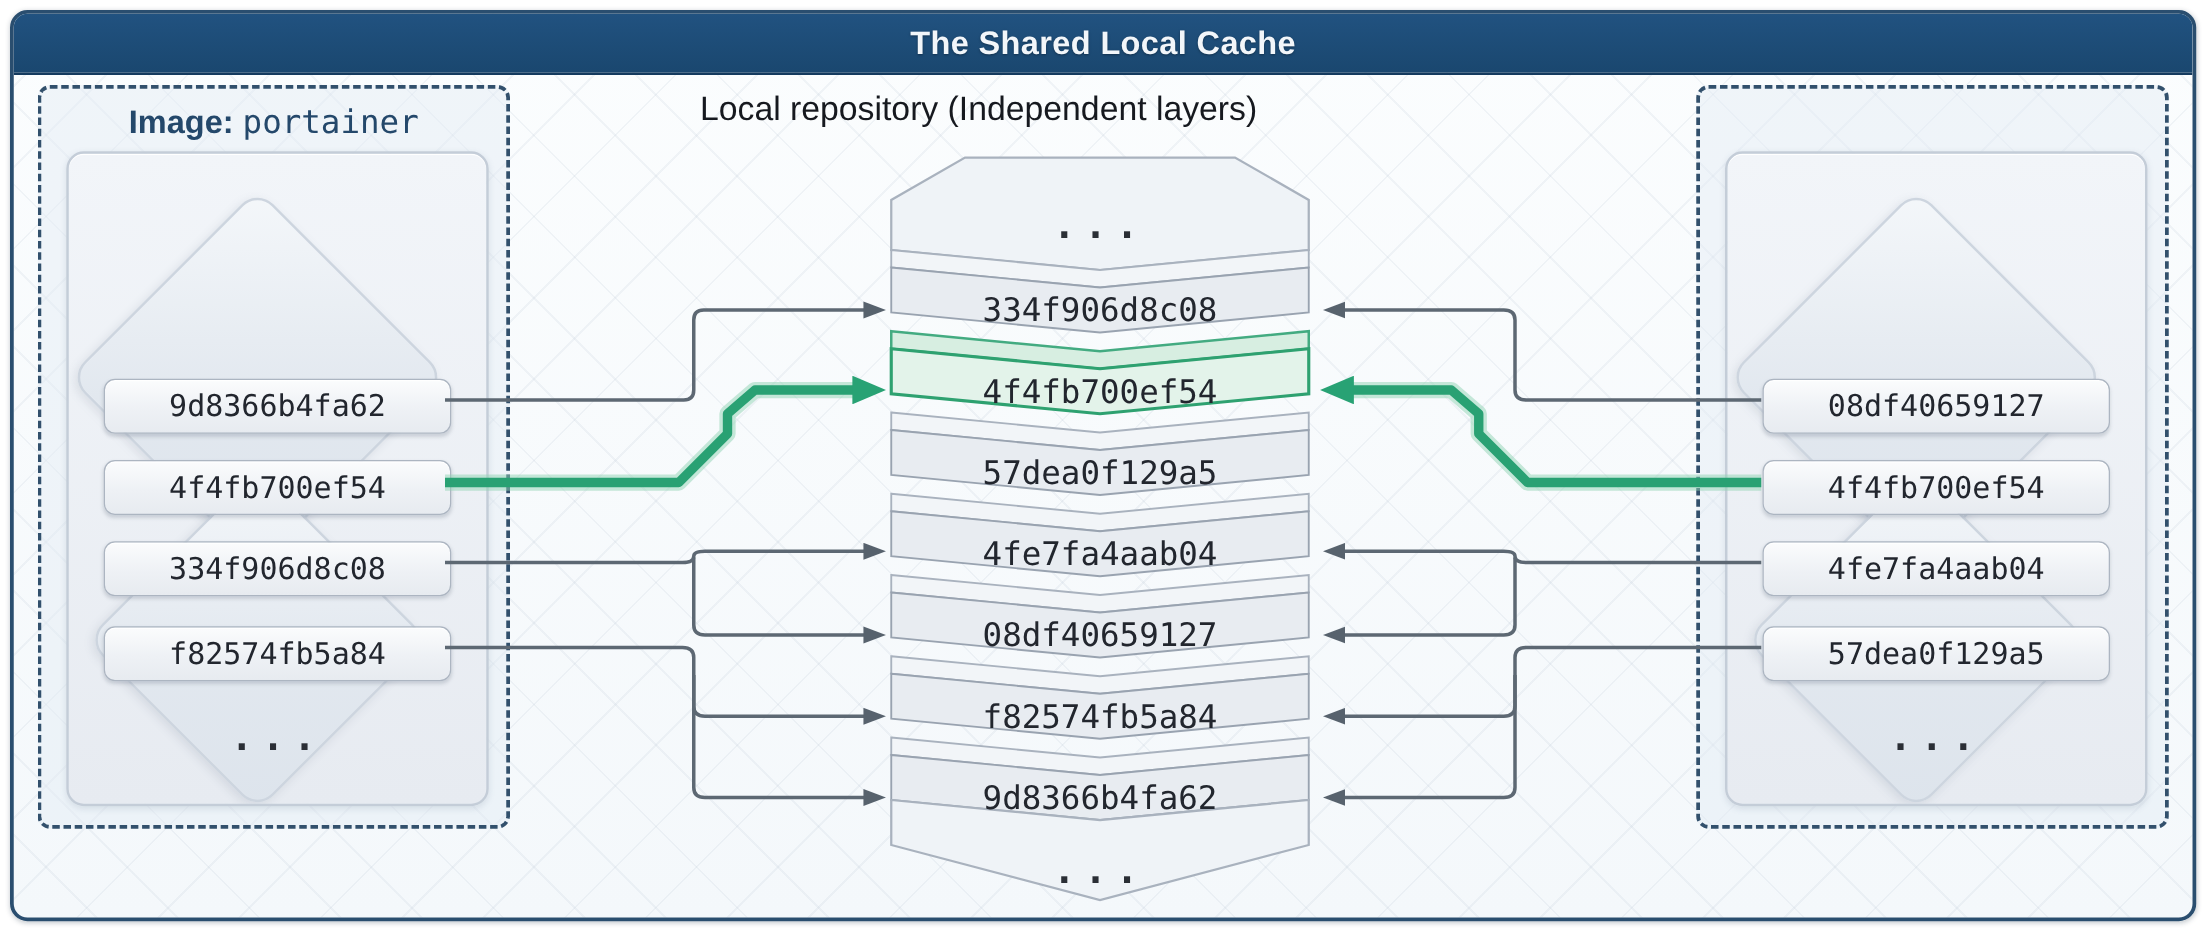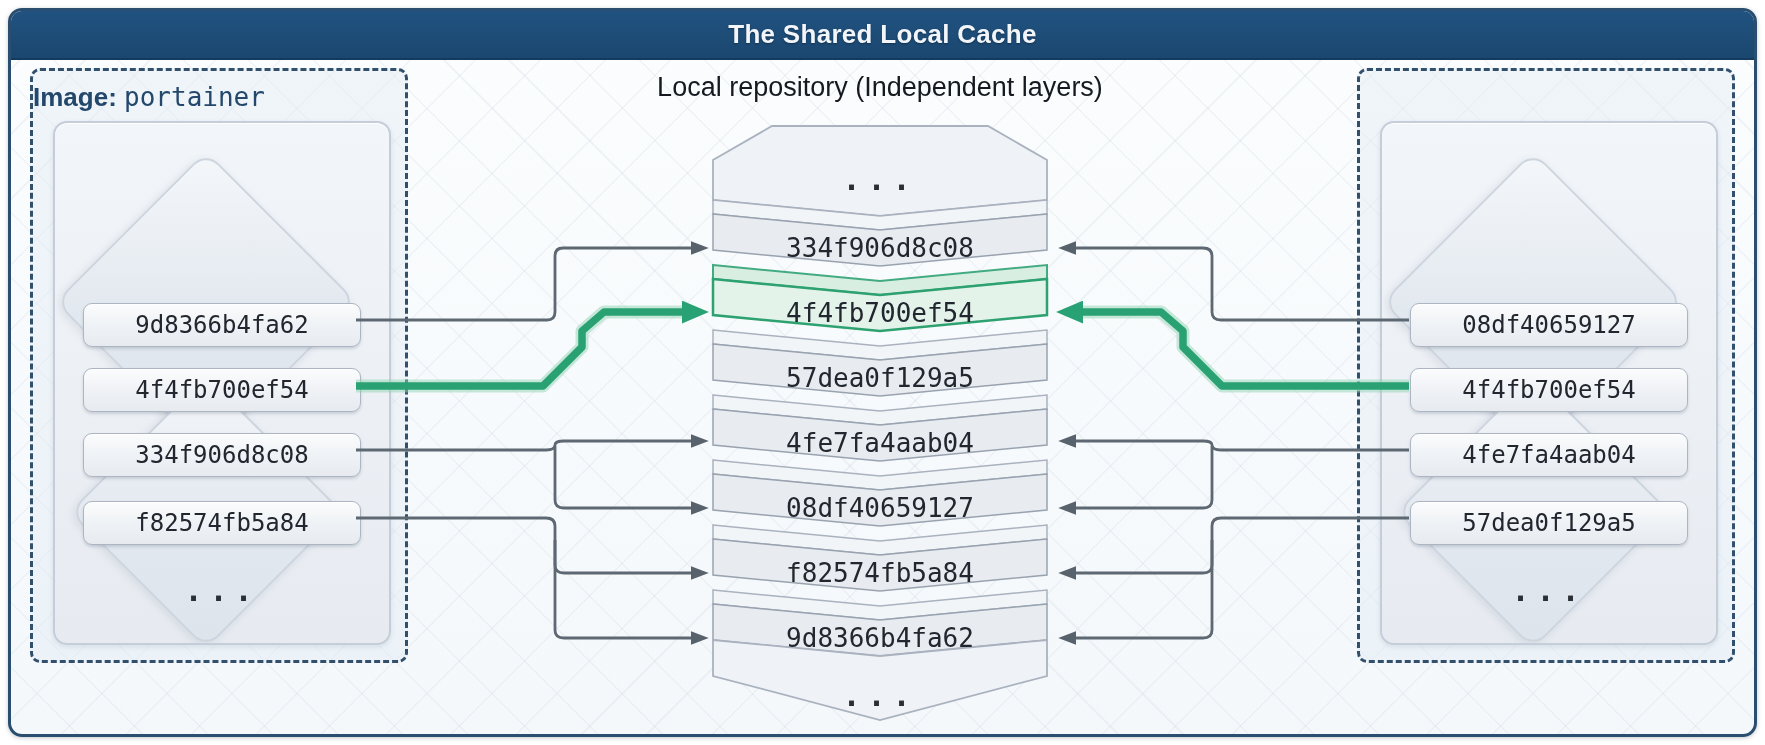--- a/index.html
+++ b/index.html
@@ -22,33 +22,33 @@
     position:absolute;left:0;top:0;right:0;height:47px;
     background:linear-gradient(180deg,#215280 0%,#1a476f 100%);
     border-bottom:2px solid #143a5e;
     display:flex;align-items:center;justify-content:center;
   }
   .title-bar span{
     color:#f2f6fa;font-size:26px;font-weight:bold;letter-spacing:.3px;
     text-shadow:0 1px 2px rgba(0,0,0,.35);
   }
   .repo-label{
-    position:absolute;left:560px;top:72px;width:640px;text-align:center;
+    position:absolute;left:560px;top:72px;width:640px;
     font-size:27px;font-weight:500;color:#16191f;z-index:3;
   }
   
   .image-box{
     position:absolute;top:68px;width:378px;height:595px;box-sizing:border-box;
     border:3px dashed #32506c;border-radius:10px;
     background:rgba(226,235,245,.45);z-index:2;
   }
   .image-box.left{left:30px;}
   .image-box.right{left:1357px;}
   .image-title{
-    position:absolute;top:11px;left:0;width:100%;
+    position:absolute;top:11px;left:0;width:100%;text-align:center;
     font-size:26px;color:#24486b;font-weight:600;white-space:nowrap;
   }
   .image-title .mono{font-family:"DejaVu Sans Mono",monospace;font-weight:500;}
   .layers-container{
     position:absolute;left:20px;top:50px;width:338px;height:524px;box-sizing:border-box;
     border:2px solid #c4cdd8;border-radius:14px;
     background:linear-gradient(180deg,#f2f5f9 0%,#e7ebf1 100%);
     overflow:hidden;
     box-shadow:inset 0 1px 0 #ffffff,0 2px 5px rgba(90,110,135,.15);
   }

